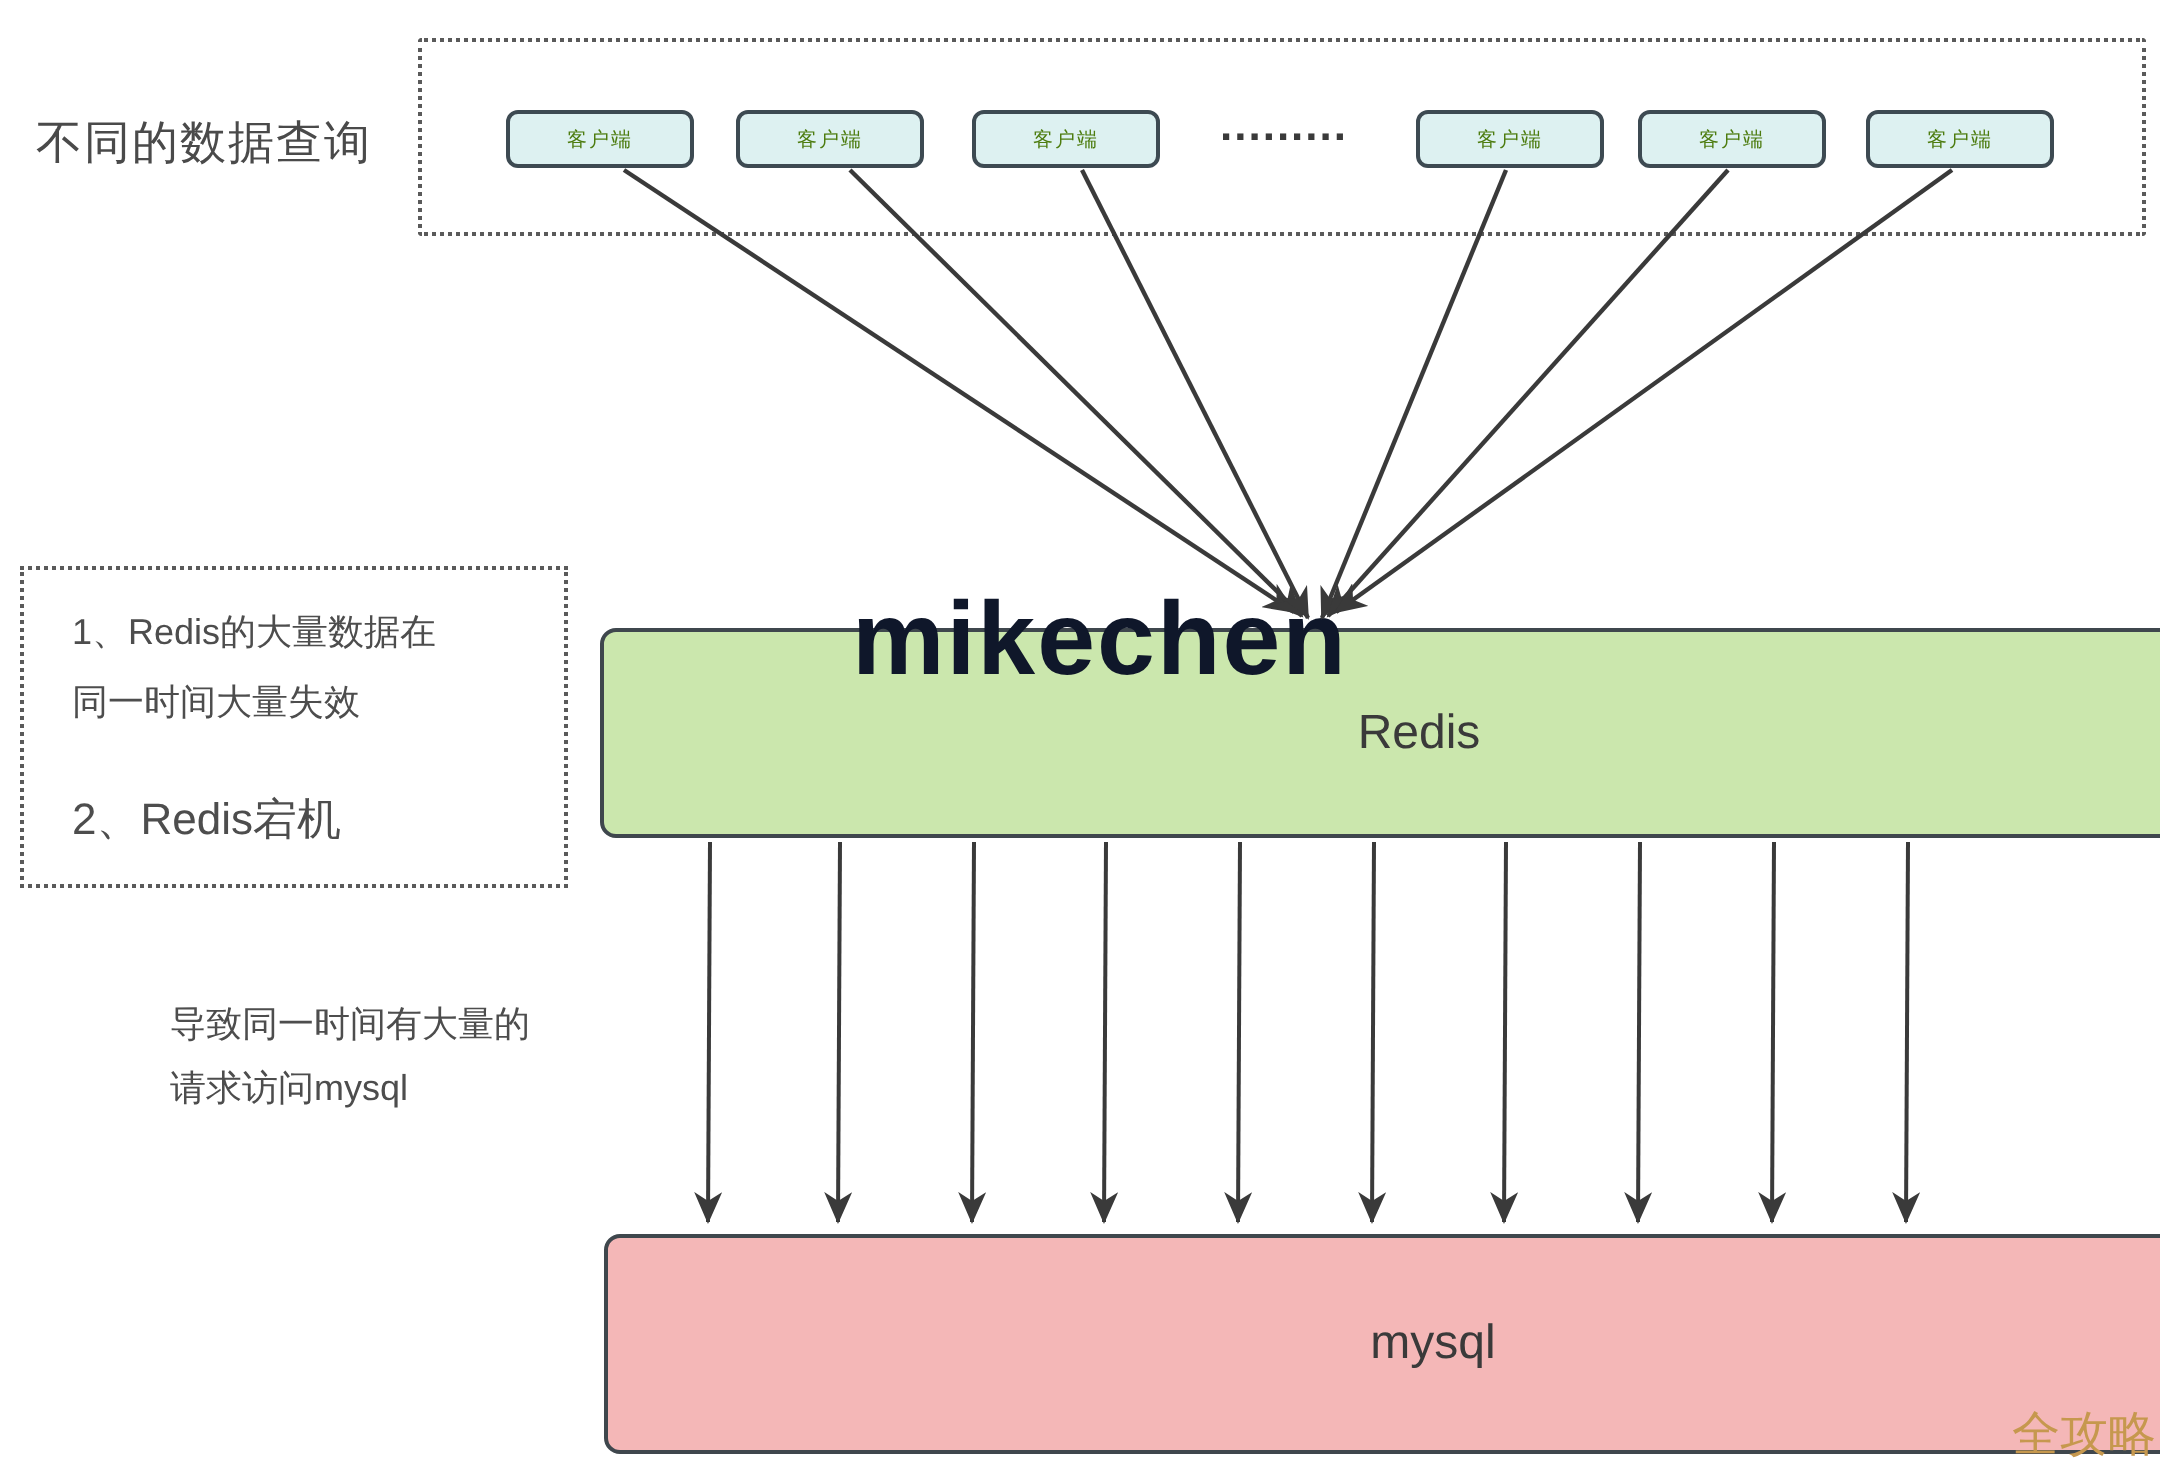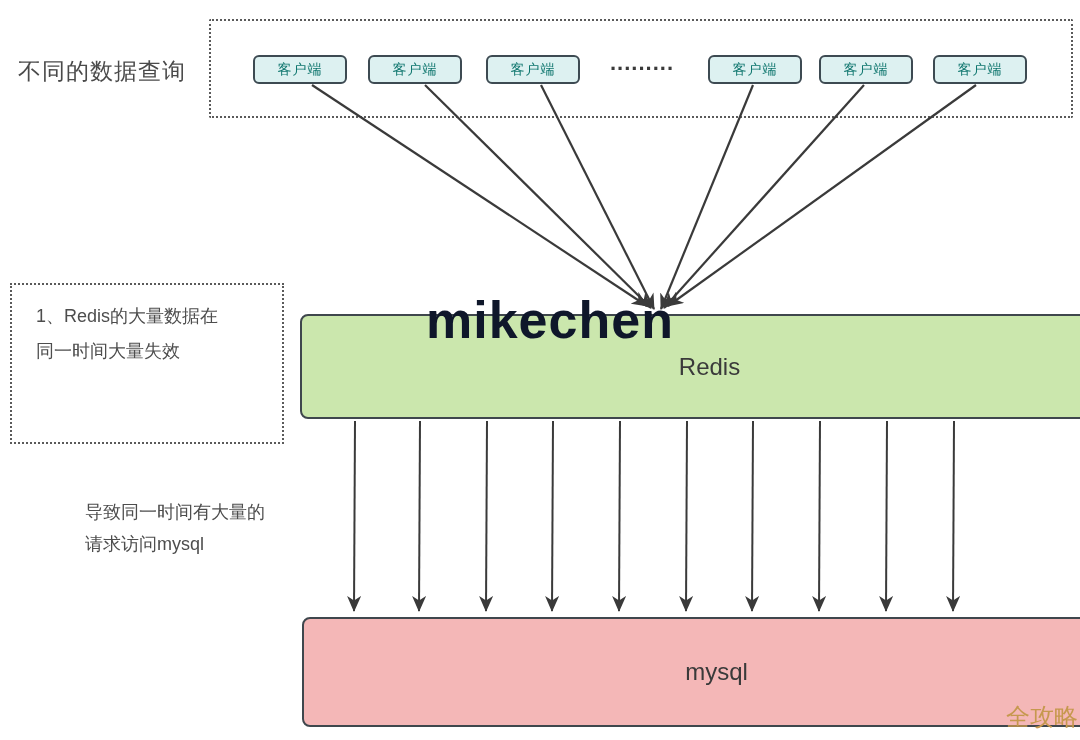--- a/index.html
+++ b/index.html
@@ -36,22 +36,22 @@
   .client-node {
     top: 55px;
     width: 94px; height: 29px;
     background: #ddf1f1;
     border: 2px solid #3d4a52;
     border-radius: 6px;
     box-sizing: border-box;
     display: flex;
     align-items: center;
     justify-content: center;
-    font-size: 14px;
-    color: #0f766e;
+    font-size: 10px;
+    color: #4d7c0f;
     letter-spacing: 1px;
   }
   .c1 { left: 253px; }
   .c2 { left: 368px; }
   .c3 { left: 486px; }
   .c4 { left: 708px; }
   .c5 { left: 819px; }
   .c6 { left: 933px; }
 
   .clients-ellipsis {
@@ -152,20 +152,21 @@
   <div class="abs client-node c2">客户端</div>
   <div class="abs client-node c3">客户端</div>
   <div class="abs clients-ellipsis">.........</div>
   <div class="abs client-node c4">客户端</div>
   <div class="abs client-node c5">客户端</div>
   <div class="abs client-node c6">客户端</div>
 
   <div class="abs cause-box">
     <div class="cause-item-1 preline">1、Redis的大量数据在
 同一时间大量失效</div>
+    <div class="cause-item-2 preline">2、Redis宕机</div>
   </div>
 
   <div class="abs effect-note preline">导致同一时间有大量的
 请求访问mysql</div>
 
   <div class="abs node-big redis-node">
     <span>Redis</span>
   </div>
 
   <div class="abs node-big mysql-node">

